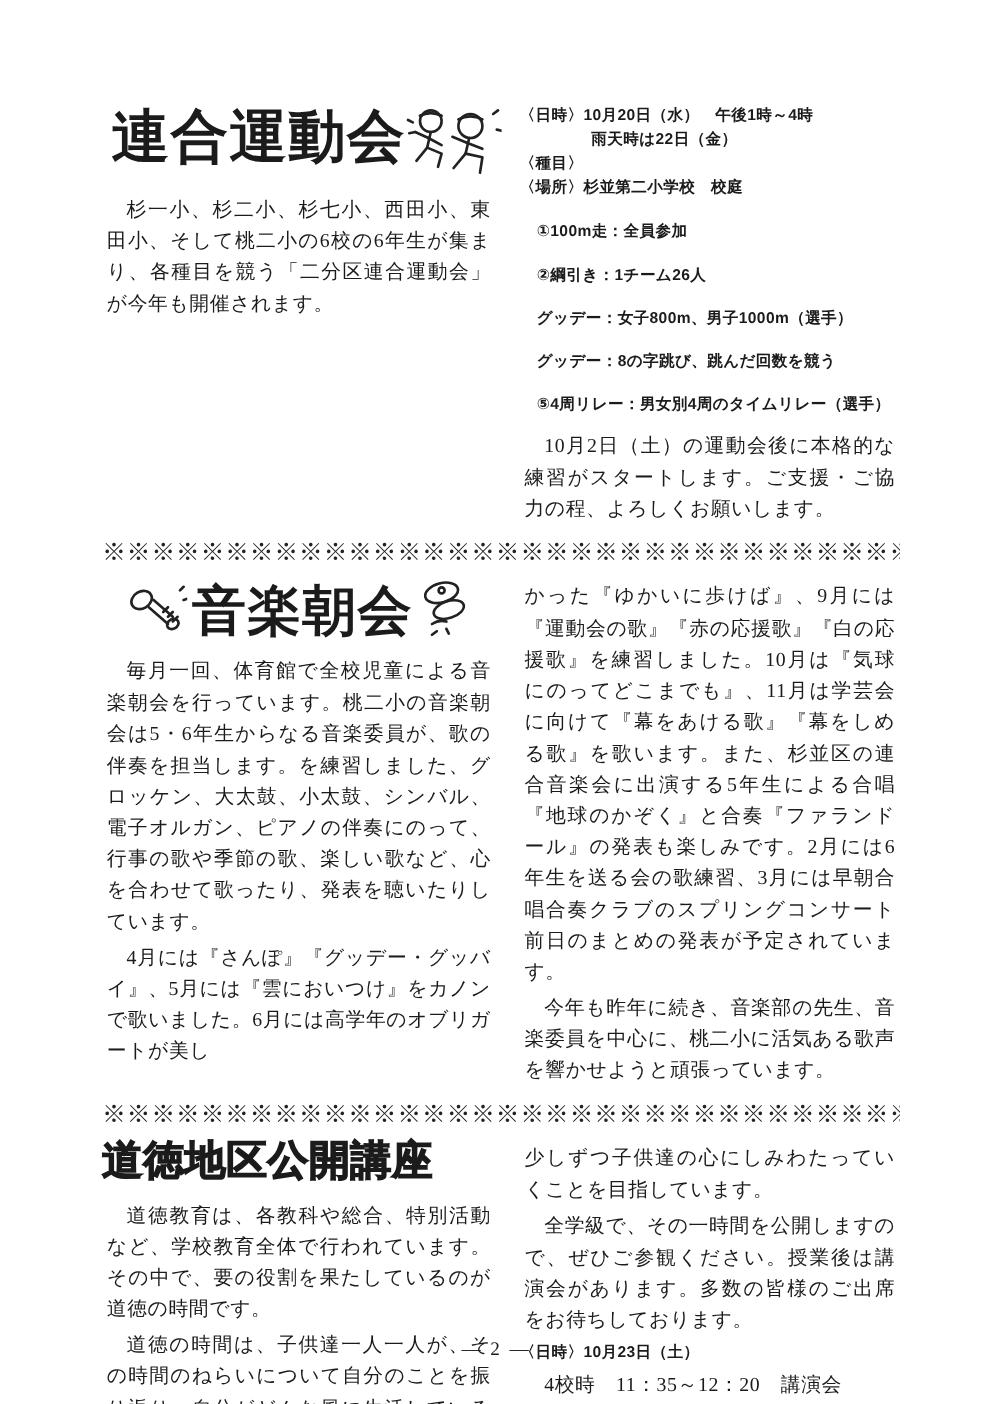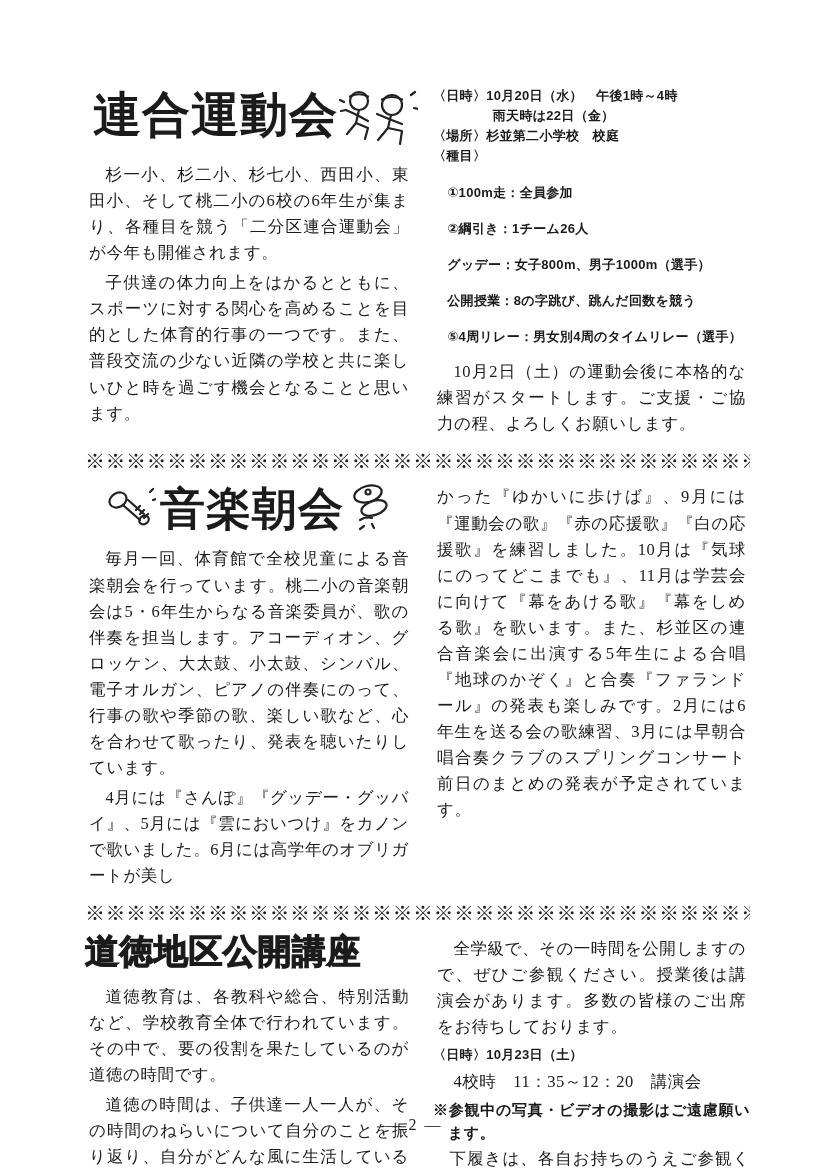--- a/index.html
+++ b/index.html
@@ -130,31 +130,30 @@
                 <path d="M51 33 l13 5"></path>
                 <path d="M50 42 l-10 12"></path>
                 <path d="M50 42 l14 3 l-2 13"></path>
 
                 <path d="M6 16 l-4 -2 M8 24 l-5 1 M73 9 l4 -3 M76 22 l4 1"></path>
               </g>
             </svg>
           </span>
         </div>
         <p class="body">杉一小、杉二小、杉七小、西田小、東田小、そして桃二小の6校の6年生が集まり、各種目を競う「二分区連合運動会」が今年も開催されます。</p>
-        <p class="body">子供達の体力向上をはかるとともに、スポーツに対する関心を高めることを目的とした体育的行事の一つです。また、普段交流の少ない近隣の学校と共に楽しいひと時を過ごす機会となることと思います。</p>
       </div>
       <div class="col col-r">
         <div class="g">〈日時〉10月20日（水）　午後1時～4時</div>
         <div class="g rain-indent">雨天時は22日（金）</div>
+        <div class="g">〈種目〉</div>
         <div class="g">〈場所〉杉並第二小学校　校庭</div>
-        <div class="g">〈種目〉</div>
         <div class="g ev">①100m走：全員参加</div>
         <div class="g ev">②綱引き：1チーム26人</div>
         <div class="g ev">グッデー：女子800m、男子1000m（選手）</div>
-        <div class="g ev">公開授業：8の字跳び、跳んだ回数を競う</div>
+        <div class="g ev">グッデー：8の字跳び、跳んだ回数を競う</div>
         <div class="g ev">⑤4周リレー：男女別4周のタイムリレー（選手）</div>
         <p class="body closing">10月2日（土）の運動会後に本格的な練習がスタートします。ご支援・ご協力の程、よろしくお願いします。</p>
       </div>
     </section>
 
     <div class="divider">※※※※※※※※※※※※※※※※※※※※※※※※※※※※※※※※※</div>
 
     <section class="row">
       <div class="col col-l">
         <div class="music-title-row">
@@ -176,37 +175,39 @@
               <g fill="none" stroke="#222" stroke-width="2.2" stroke-linecap="round" stroke-linejoin="round">
                 <ellipse cx="20" cy="12" rx="14" ry="8" transform="rotate(-15 20 12)"></ellipse>
                 <circle cx="20" cy="10" r="2.5"></circle>
                 <ellipse cx="26" cy="26" rx="13" ry="7" transform="rotate(-18 26 26)"></ellipse>
                 <path d="M12 38 q6 -4 12 -2"></path>
                 <path d="M16 44 l-4 3 M24 42 l2 4"></path>
               </g>
             </svg>
           </span>
         </div>
-        <p class="body">毎月一回、体育館で全校児童による音楽朝会を行っています。桃二小の音楽朝会は5・6年生からなる音楽委員が、歌の伴奏を担当します。アコーディオン、グロッケン、大太鼓、小太鼓、シンバル、電子オルガン、ピアノの伴奏にのって、行事の歌や季節の歌、楽しい歌など、心を合わせて歌ったり、発表を聴いたりしています。</p>
+        <p class="body">毎月一回、体育館で全校児童による音楽朝会を行っています。桃二小の音楽朝会は5・6年生からなる音楽委員が、歌の伴奏を担当します。を練習しました、グロッケン、大太鼓、小太鼓、シンバル、電子オルガン、ピアノの伴奏にのって、行事の歌や季節の歌、楽しい歌など、心を合わせて歌ったり、発表を聴いたりしています。</p>
         <p class="body">4月には『さんぽ』『グッデー・グッバイ』、5月には『雲においつけ』をカノンで歌いました。6月には高学年のオブリガートが美し</p>
       </div>
       <div class="col col-r">
         <p class="body noindent">かった『ゆかいに歩けば』、9月には『運動会の歌』『赤の応援歌』『白の応援歌』を練習しました。10月は『気球にのってどこまでも』、11月は学芸会に向けて『幕をあける歌』『幕をしめる歌』を歌います。また、杉並区の連合音楽会に出演する5年生による合唱『地球のかぞく』と合奏『ファランドール』の発表も楽しみです。2月には6年生を送る会の歌練習、3月には早朝合唱合奏クラブのスプリングコンサート前日のまとめの発表が予定されています。</p>
+        <p class="body">今年も昨年に続き、音楽部の先生、音楽委員を中心に、桃二小に活気ある歌声を響かせようと頑張っています。</p>
       </div>
     </section>
 
     <div class="divider">※※※※※※※※※※※※※※※※※※※※※※※※※※※※※※※※※</div>
 
     <section class="row">
       <div class="col col-l">
         <h1 class="title-serif">道徳地区公開講座</h1>
         <p class="body">道徳教育は、各教科や総合、特別活動など、学校教育全体で行われています。その中で、要の役割を果たしているのが道徳の時間です。</p>
         <p class="body">道徳の時間は、子供達一人一人が、その時間のねらいについて自分のことを振り返り、自分がどんな風に生活しているかを改めて見つめる時間です。一度の授業だけでは、子供達の実践力は目に見えて変わることはありません。しかし、「道徳は漢方薬である」と言われるように、一つ一つの授業の積み重ねが、</p>
       </div>
       <div class="col col-r">
+        <p class="body noindent">少しずつ子供達の心にしみわたっていくことを目指しています。</p>
         <p class="body">全学級で、その一時間を公開しますので、ぜひご参観ください。授業後は講演会があります。多数の皆様のご出席をお待ちしております。</p>
         <div class="g mt6">〈日時〉10月23日（土）</div>
         <div class="body noindent sched">4校時　11：35～12：20　講演会</div>
         <div class="hang">※参観中の写真・ビデオの撮影はご遠慮願います。</div>
         <div class="ind1">下履きは、各自お持ちのうえご参観ください。</div>
       </div>
     </section>
 
   </div>
 

